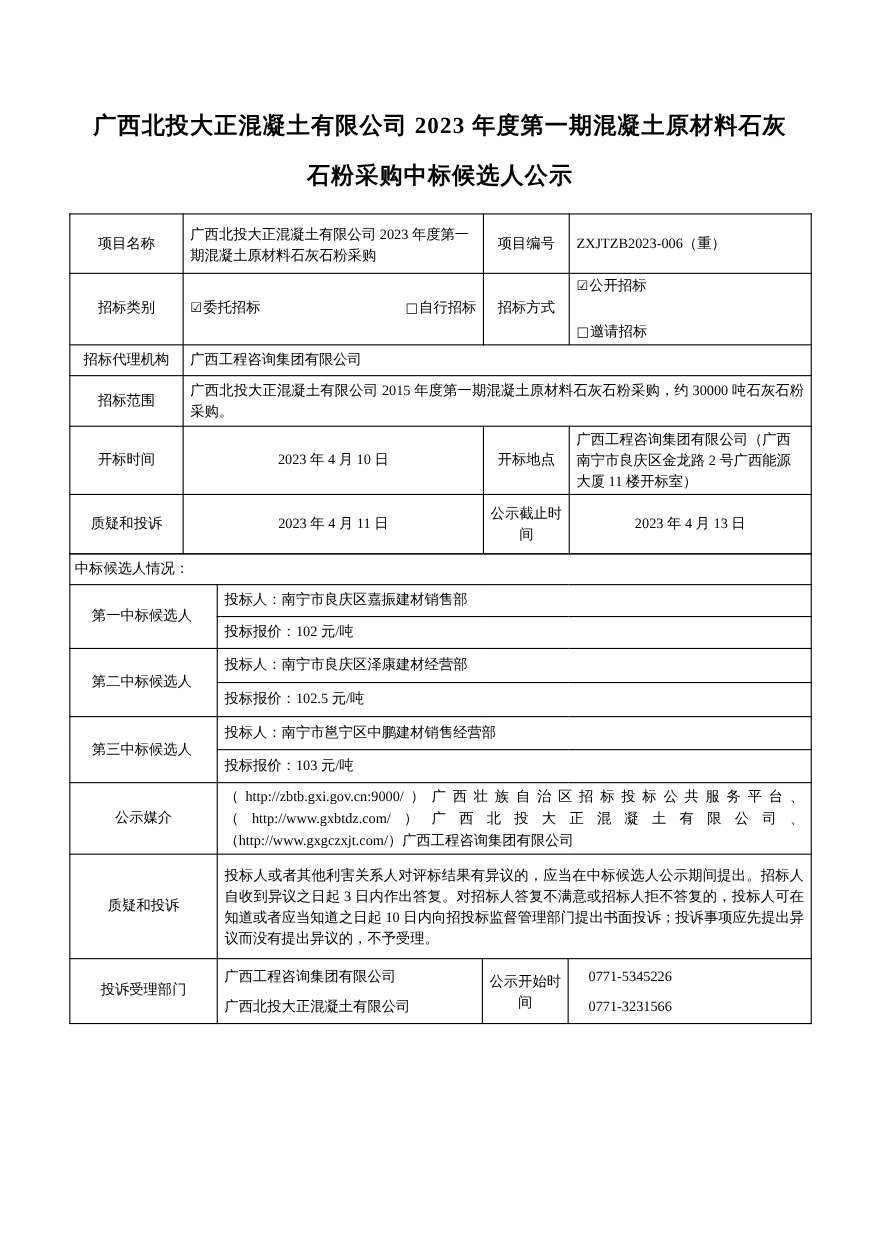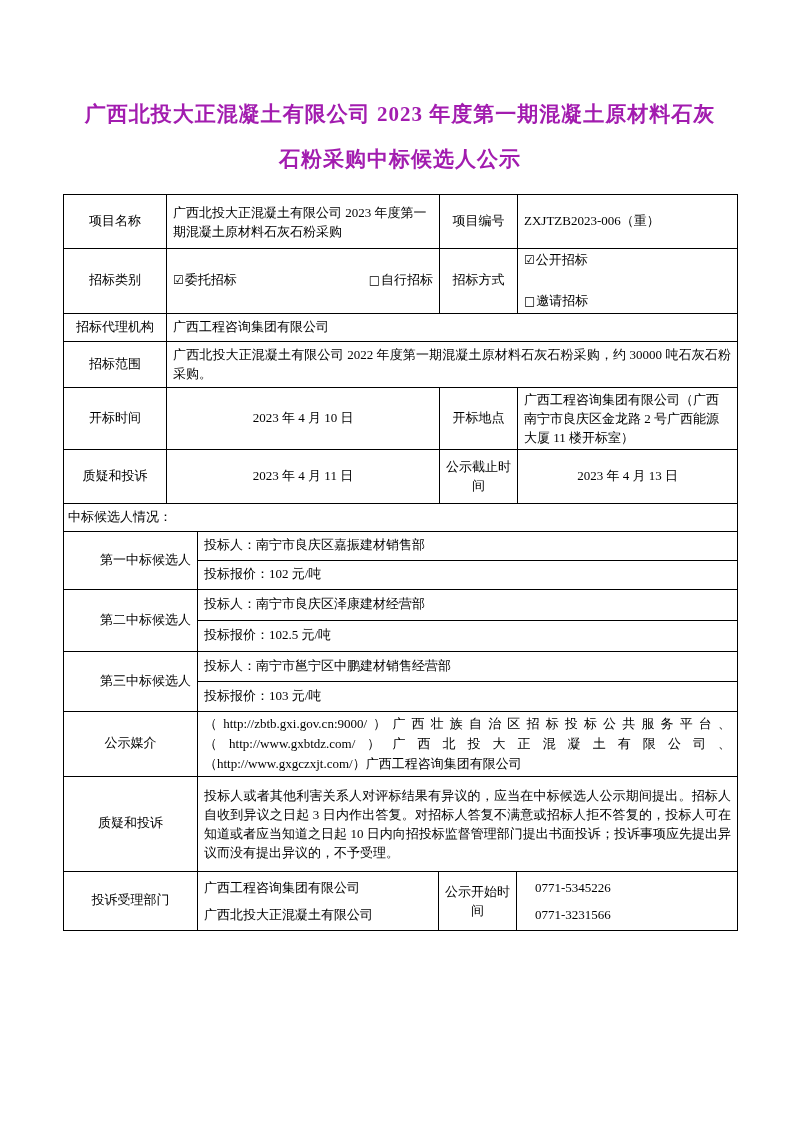--- a/index.html
+++ b/index.html
@@ -4,42 +4,42 @@
 <style>
   html,body{margin:0;padding:0;background:#ffffff;}
   .page{
     width:800px;height:1131px;background:#ffffff;color:#000;
     font-family:"Liberation Serif","DejaVu Serif",serif;
     position:relative;overflow:hidden;
   }
   .title-block{padding-top:92px;margin-bottom:12px;}
   .title-line{
     text-align:center;font-weight:bold;font-size:21px;line-height:45px;
-    letter-spacing:1px;color:#a21caf;
+    letter-spacing:1px;color:#000000;
   }
   table.doc{
     border-collapse:collapse;table-layout:fixed;
     margin-left:63px;width:674px;
   }
   table.doc.lower{margin-top:-1px;}
   td{
     border:1px solid #000;font-size:13px;color:#000;
     padding:2px 6px;vertical-align:middle;line-height:1.45;
     overflow:hidden;word-break:break-all;
   }
   td.lab{text-align:center;padding:2px 3px;}
   td.val{text-align:left;}
   td.cval{text-align:center;}
   td.just{text-align:justify;}
   .cbrow{display:flex;justify-content:space-between;gap:30px;}
   .cbrow.tight{gap:22px;flex-direction:column;}
   .cbitem{white-space:nowrap;}
   .cbglyph{font-family:"DejaVu Sans",sans-serif;font-size:12px;margin-right:1px;}
   td.section-head{text-align:left;padding-left:4px;}
-  td.rank{text-align:right;padding-left:3px;font-family:Liberation Serif, serif;}
+  td.rank{text-align:center;padding-left:3px;font-family:Liberation Serif, serif;}
   .media-line{line-height:20px;}
   .media-line.spread{text-align:justify;text-align-last:justify;}
   .obj-text{text-align:justify;line-height:19px;}
   .two-line div{line-height:27px;}
   .addr{line-height:19px;text-align:justify;}
   .wrapcell{line-height:19px;}
 </style>
 </head>
 <body>
 
@@ -79,21 +79,21 @@
           <span class="cbitem"><span class="cbglyph">□</span><span>邀请招标</span></span>
         </div>
       </td>
     </tr>
     <tr style="height:28px">
       <td class="lab">招标代理机构</td>
       <td class="val" colspan="3">广西工程咨询集团有限公司</td>
     </tr>
     <tr style="height:46px">
       <td class="lab">招标范围</td>
-      <td class="val wrapcell just" colspan="3">广西北投大正混凝土有限公司 2022 年度第一期混凝土原材料石灰石粉采购，约 30000 吨石灰石粉采购。</td>
+      <td class="val wrapcell just" colspan="3">广西北投大正混凝土有限公司 2015 年度第一期混凝土原材料石灰石粉采购，约 30000 吨石灰石粉采购。</td>
     </tr>
     <tr style="height:60px">
       <td class="lab">开标时间</td>
       <td class="cval">2023 年 4 月 10 日</td>
       <td class="lab">开标地点</td>
       <td class="val addr">广西工程咨询集团有限公司（广西南宁市良庆区金龙路 2 号广西能源大厦 11 楼开标室）</td>
     </tr>
     <tr style="height:54px">
       <td class="lab">质疑和投诉</td>
       <td class="cval">2023 年 4 月 11 日</td>

